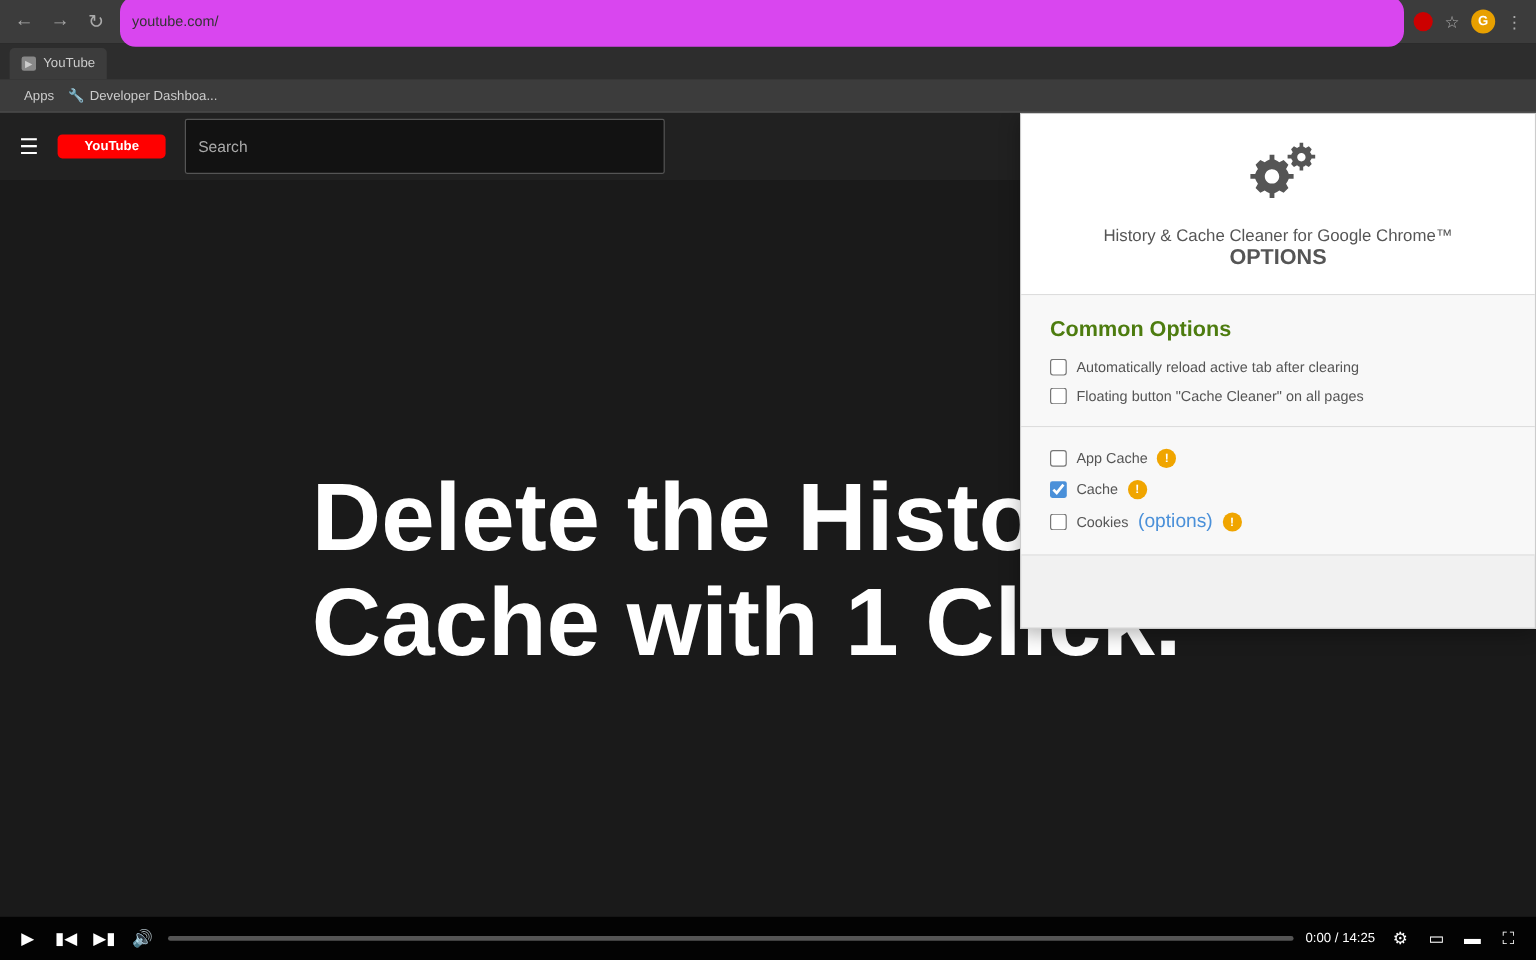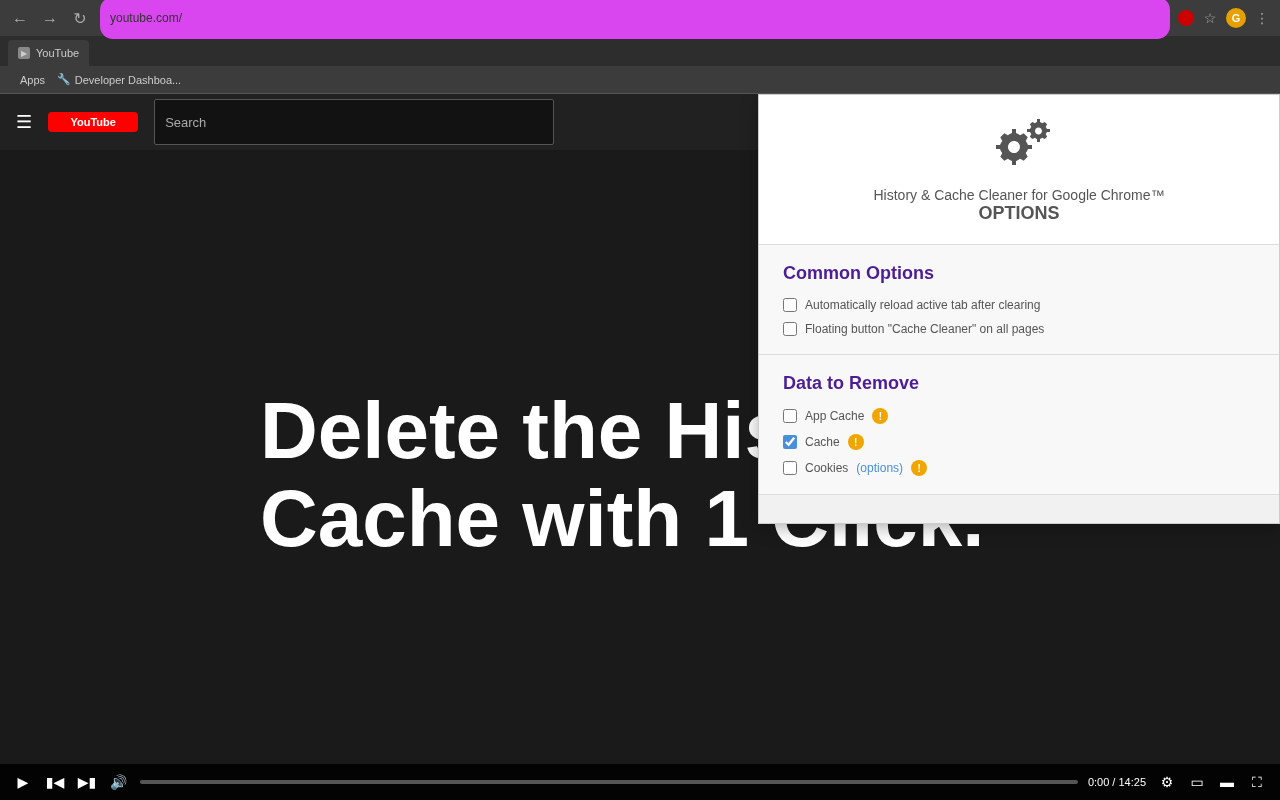--- a/index.html
+++ b/index.html
@@ -210,21 +210,21 @@
       white-space: nowrap;
     }
     .ctrl-right {
       display: flex; align-items: center; gap: 8px;
     }
 
     
     .popup-overlay {
       position: absolute;
       top: 0; right: 0;
-      width: 522px;
+      width: 430px;
       min-height: 430px;
       background: #f1f1f1;
       border: 1px solid #ccc;
       box-shadow: 0 4px 16px rgba(0,0,0,0.3);
       z-index: 100;
       margin-left: 42px;
     }
 
     
     .popup-header {
@@ -251,21 +251,21 @@
 
     
     .popup-section {
       background: #f8f8f8;
       padding: 18px 24px;
       border-bottom: 1px solid #ddd;
     }
     .popup-section-title {
       font-size: 18px;
       font-weight: bold;
-      color: #4c1d95;
+      color: #4d7c0f;
       margin-bottom: 14px;
     }
     .option-row {
       display: flex;
       align-items: center;
       gap: 8px;
       margin-bottom: 10px;
     }
     .option-row:last-child { margin-bottom: 0; }
     .option-checkbox {
@@ -284,21 +284,21 @@
       justify-content: center;
       width: 16px; height: 16px;
       background: #f0a500;
       border-radius: 50%;
       color: white;
       font-size: 10px;
       font-weight: bold;
     }
     .options-link {
       color: #4a90d9;
-      font-size: 12px;
+      font-size: 16px;
       text-decoration: none;
       cursor: pointer;
     }
 
     
     .gear-svg { fill: #555; }
   </style>
 </head>
 <body>
 
@@ -395,21 +395,20 @@
         <input type="checkbox" class="option-checkbox" id="opt1" style="">
         <label class="option-label" for="opt1">Automatically reload active tab after clearing</label>
       </div>
       <div class="option-row">
         <input type="checkbox" class="option-checkbox" id="opt2" style="">
         <label class="option-label" for="opt2">Floating button "Cache Cleaner" on all pages</label>
       </div>
     </div>
 
     <div class="popup-section">
-      <div class="popup-section-title">Data to Remove</div>
 
       <div class="option-row">
         <input type="checkbox" class="option-checkbox" id="app_cache" style="">
         <label class="option-label" for="app_cache">App Cache</label>
         <span class="warning-icon">!</span>
       </div>
 
       <div class="option-row">
         <input type="checkbox" class="option-checkbox" id="cache" checked="" style="">
         <label class="option-label" for="cache">Cache</label>

